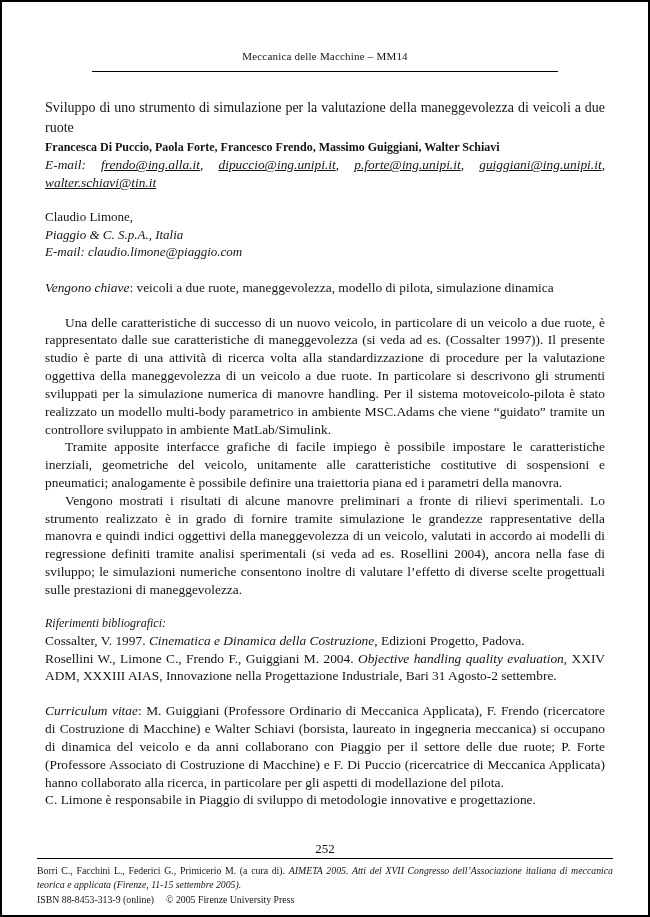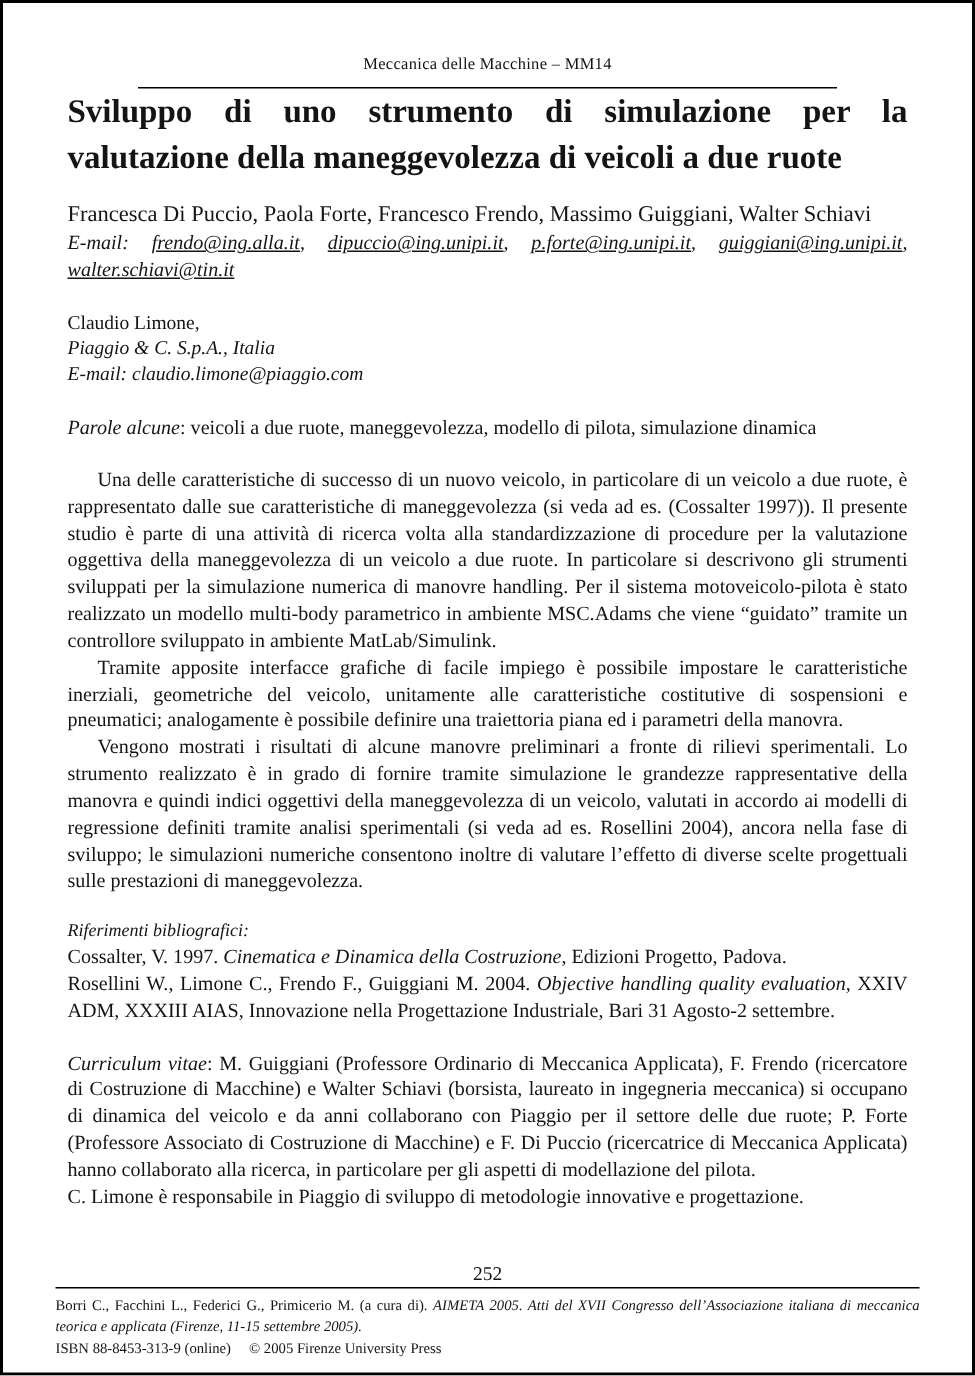--- a/index.html
+++ b/index.html
@@ -10,38 +10,38 @@
     margin: 0 auto;
     background: #ffffff;
     border: 2px solid #000000;
     box-sizing: border-box;
     font-family: "Liberation Serif", serif;
     color: #141414;
     overflow: hidden;
   }
   .content { padding: 0 43px; }
   .runhead {
-    padding-top: 35px;
+    padding-top: 48px;
     text-align: center;
     font-size: 11px;
     letter-spacing: 0.2px;
   }
   .headrule {
     width: 466px;
     margin: 9px auto 0 auto;
     border: 0;
     border-top: 1.5px solid #000;
   }
   .title {
-    font-size: 22px;
+    margin-top: 26px;
+    font-size: 14px;
     line-height: 1.4;
     text-align: justify;
-    font-weight: bold;
   }
-  .authors { margin-top: 13px; font-size: 15px; line-height: 1.32; }
+  .authors { margin-top: 3px; font-size: 12px; line-height: 1.32; font-weight: bold; }
   .affil   { font-size: 13.4px; font-style: italic; line-height: 1.32; }
   .emailline { font-size: 13.4px; font-style: italic; line-height: 1.32; text-align: justify; }
   .email { text-decoration: underline; cursor: pointer; }
   .block2 { margin-top: 17px; font-size: 13px; line-height: 1.32; }
   .block2 .affil2 { font-style: italic; }
   .block2 .email2 { font-style: italic; }
   .keywords { margin-top: 19px; font-size: 13.4px; line-height: 1.32; }
   .keywords .kwlabel { font-style: italic; }
   .abstract { margin-top: 17px; }
   .abstract p {
@@ -93,21 +93,21 @@
     <div class="authors">Francesca Di Puccio, Paola Forte, Francesco Frendo, Massimo Guiggiani, Walter Schiavi</div>
 
     <div class="emailline"><span>E-mail</span><span>:  </span><span class="email">frendo@ing.alla.it</span><span>,  </span><span class="email">dipuccio@ing.unipi.it</span><span>,  </span><span class="email">p.forte@ing.unipi.it</span><span>,  </span><span class="email">guiggiani@ing.unipi.it</span><span>,  </span><span class="email">walter.schiavi@tin.it</span></div>
 
     <div class="block2">
       <div>Claudio Limone,</div>
       <div class="affil2">Piaggio &amp; C. S.p.A., Italia</div>
       <div class="email2"><span>E-mail</span><span>: </span><span>claudio.limone@piaggio.com</span></div>
     </div>
 
-    <div class="keywords"><span class="kwlabel">Parole alcune</span><span>: veicoli a due ruote, maneggevolezza, modello di pilota, simulazione dinamica</span></div>
+    <div class="keywords"><span class="kwlabel">Vengono chiave</span><span>: veicoli a due ruote, maneggevolezza, modello di pilota, simulazione dinamica</span></div>
 
     <div class="abstract">
       <p>Una delle caratteristiche di successo di un nuovo veicolo, in particolare di un veicolo a due ruote, è rappresentato dalle sue caratteristiche di maneggevolezza (si veda ad es. (Cossalter 1997)). Il presente studio è parte di una attività di ricerca volta alla standardizzazione di procedure per la valutazione oggettiva della maneggevolezza di un veicolo a due ruote. In particolare si descrivono gli strumenti sviluppati per la simulazione numerica di manovre handling. Per il sistema motoveicolo-pilota è stato realizzato un modello multi-body parametrico in ambiente MSC.Adams che viene “guidato” tramite un controllore sviluppato in ambiente MatLab/Simulink.</p>
       <p>Tramite apposite interfacce grafiche di facile impiego è possibile impostare le caratteristiche inerziali, geometriche del veicolo, unitamente alle caratteristiche costitutive di sospensioni e pneumatici; analogamente è possibile definire una traiettoria piana ed i parametri della manovra.</p>
       <p>Vengono mostrati i risultati di alcune manovre preliminari a fronte di rilievi sperimentali. Lo strumento realizzato è in grado di fornire tramite simulazione le grandezze rappresentative della manovra e quindi indici oggettivi della maneggevolezza di un veicolo, valutati in accordo ai modelli di regressione definiti tramite analisi sperimentali (si veda ad es. Rosellini 2004), ancora nella fase di sviluppo; le simulazioni numeriche consentono inoltre di valutare l’effetto di diverse scelte progettuali sulle prestazioni di maneggevolezza.</p>
     </div>
 
     <div class="refs">
       <div class="refs-heading">Riferimenti bibliografici:</div>
       <p class="ref-item"><span>Cossalter, V. 1997. </span><span class="reftitle">Cinematica e Dinamica della Costruzione</span><span>, Edizioni Progetto, Padova.</span></p>

